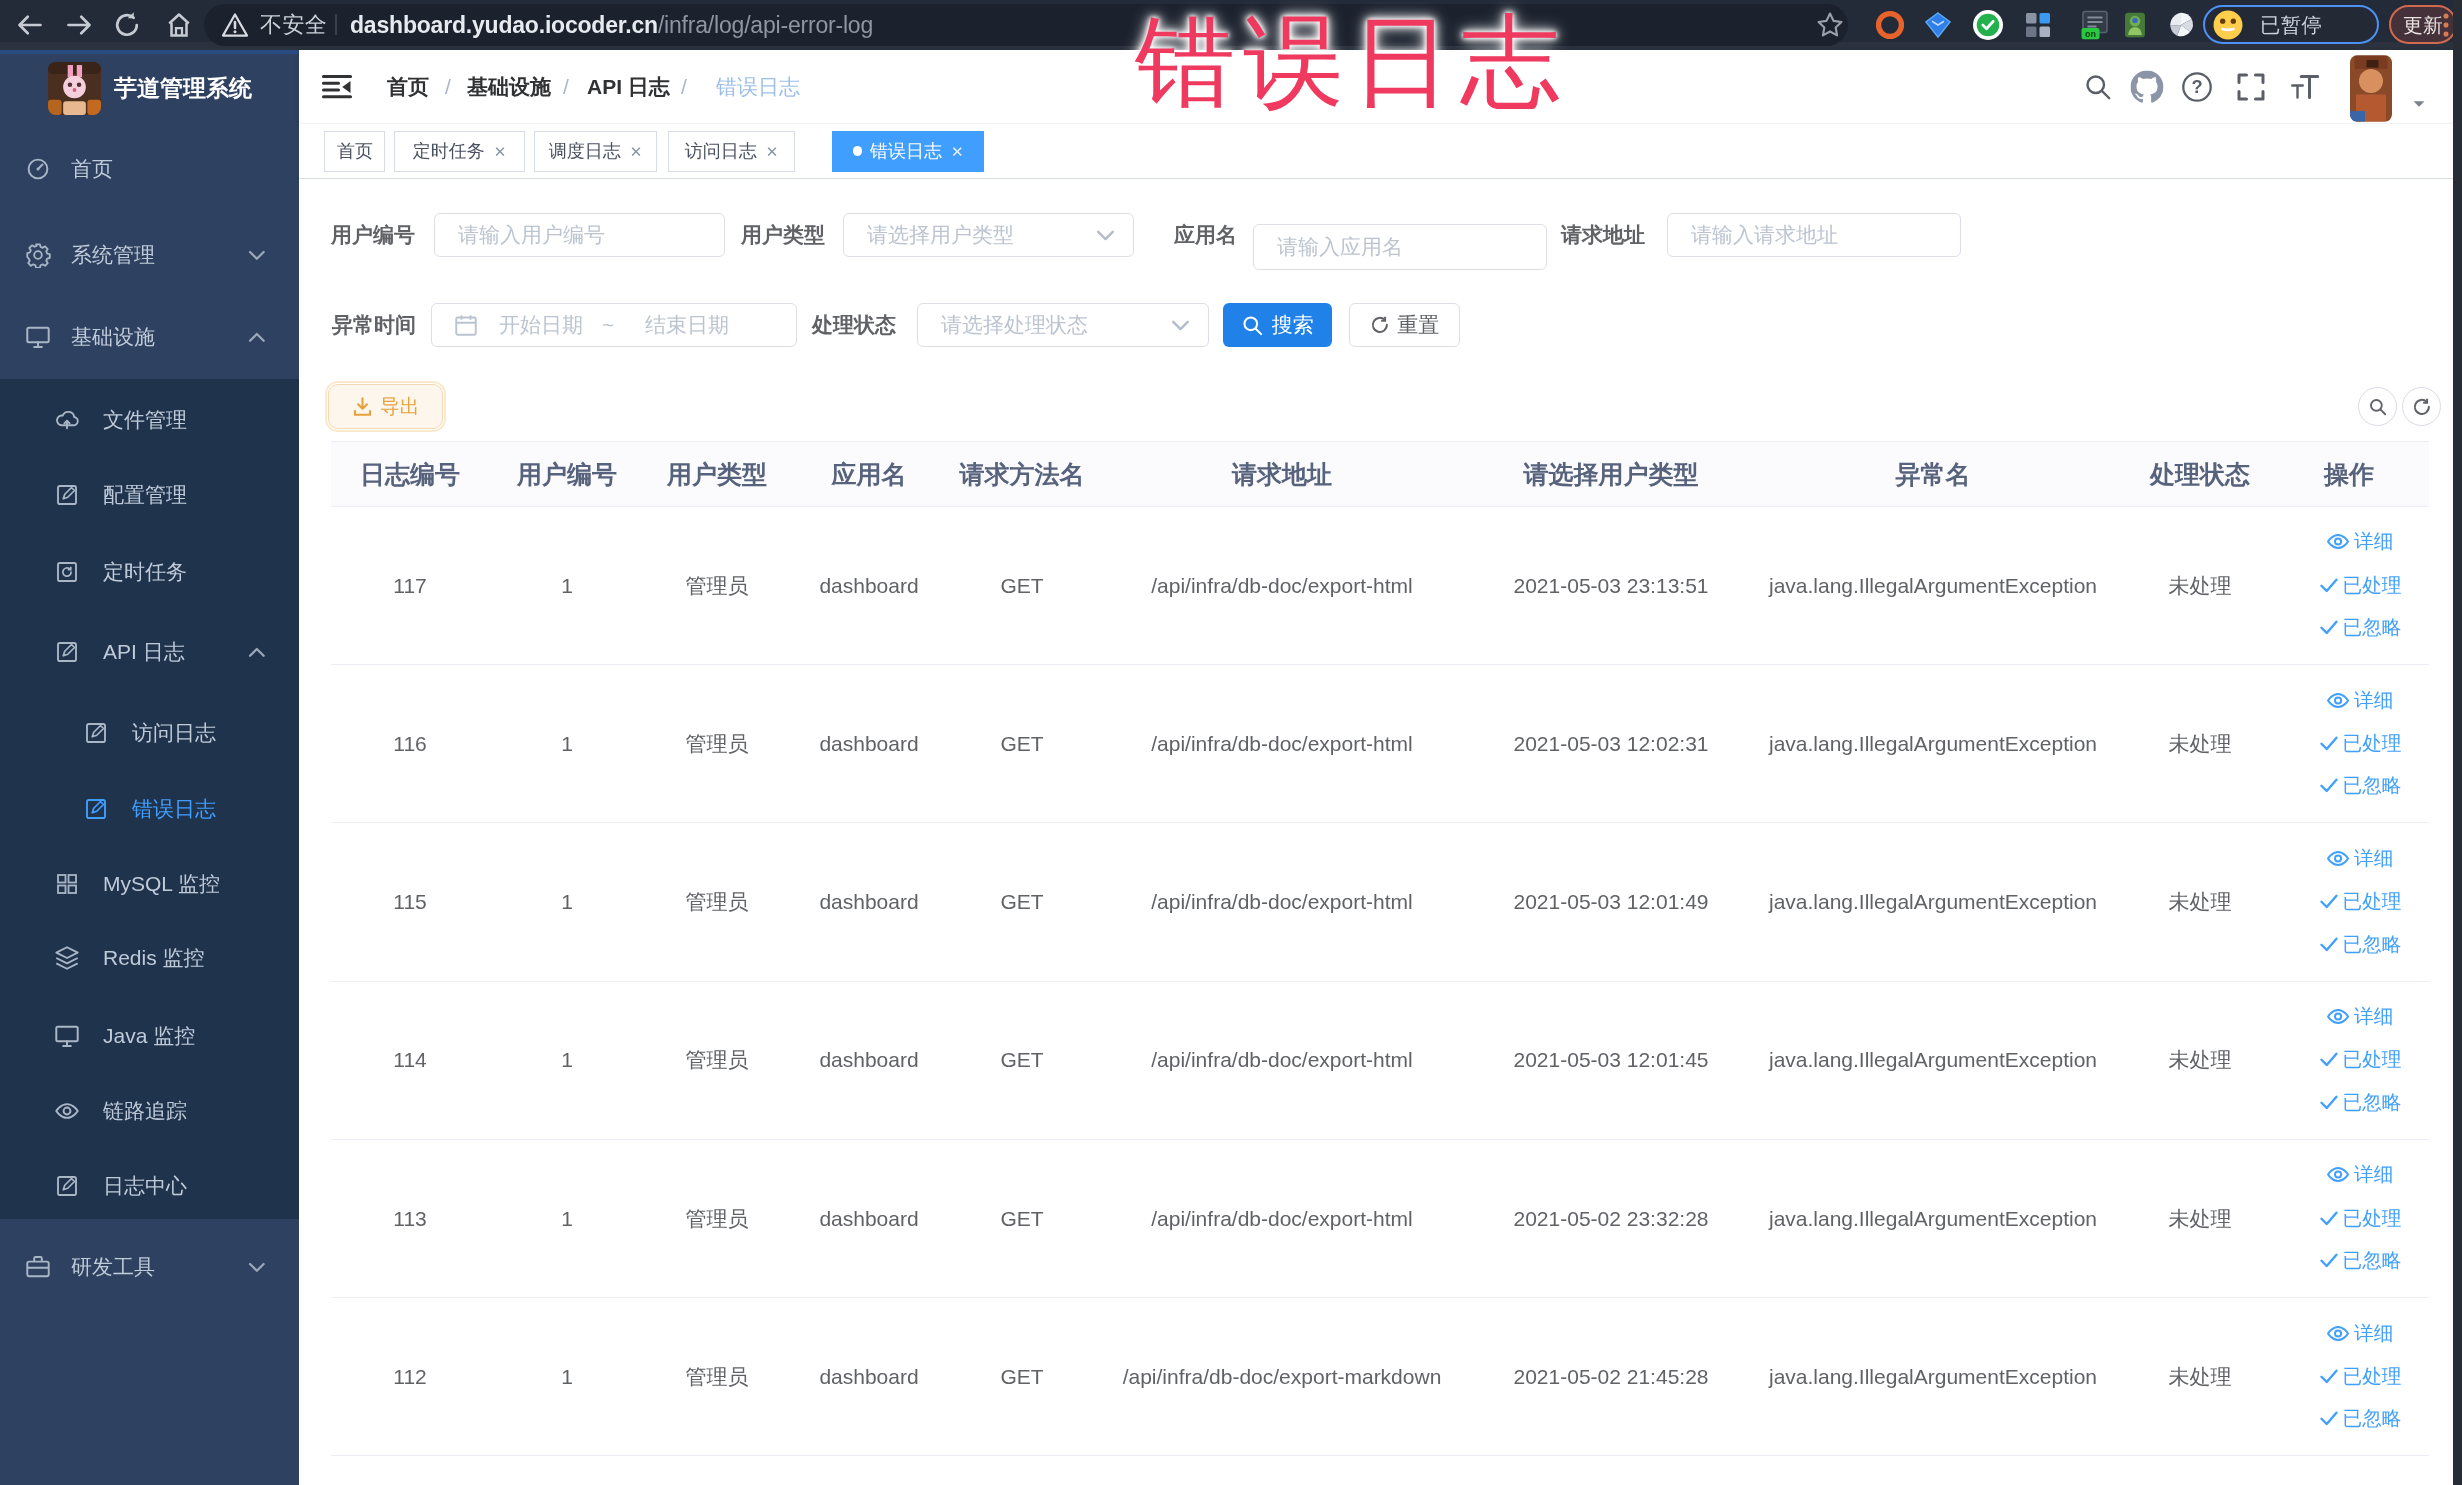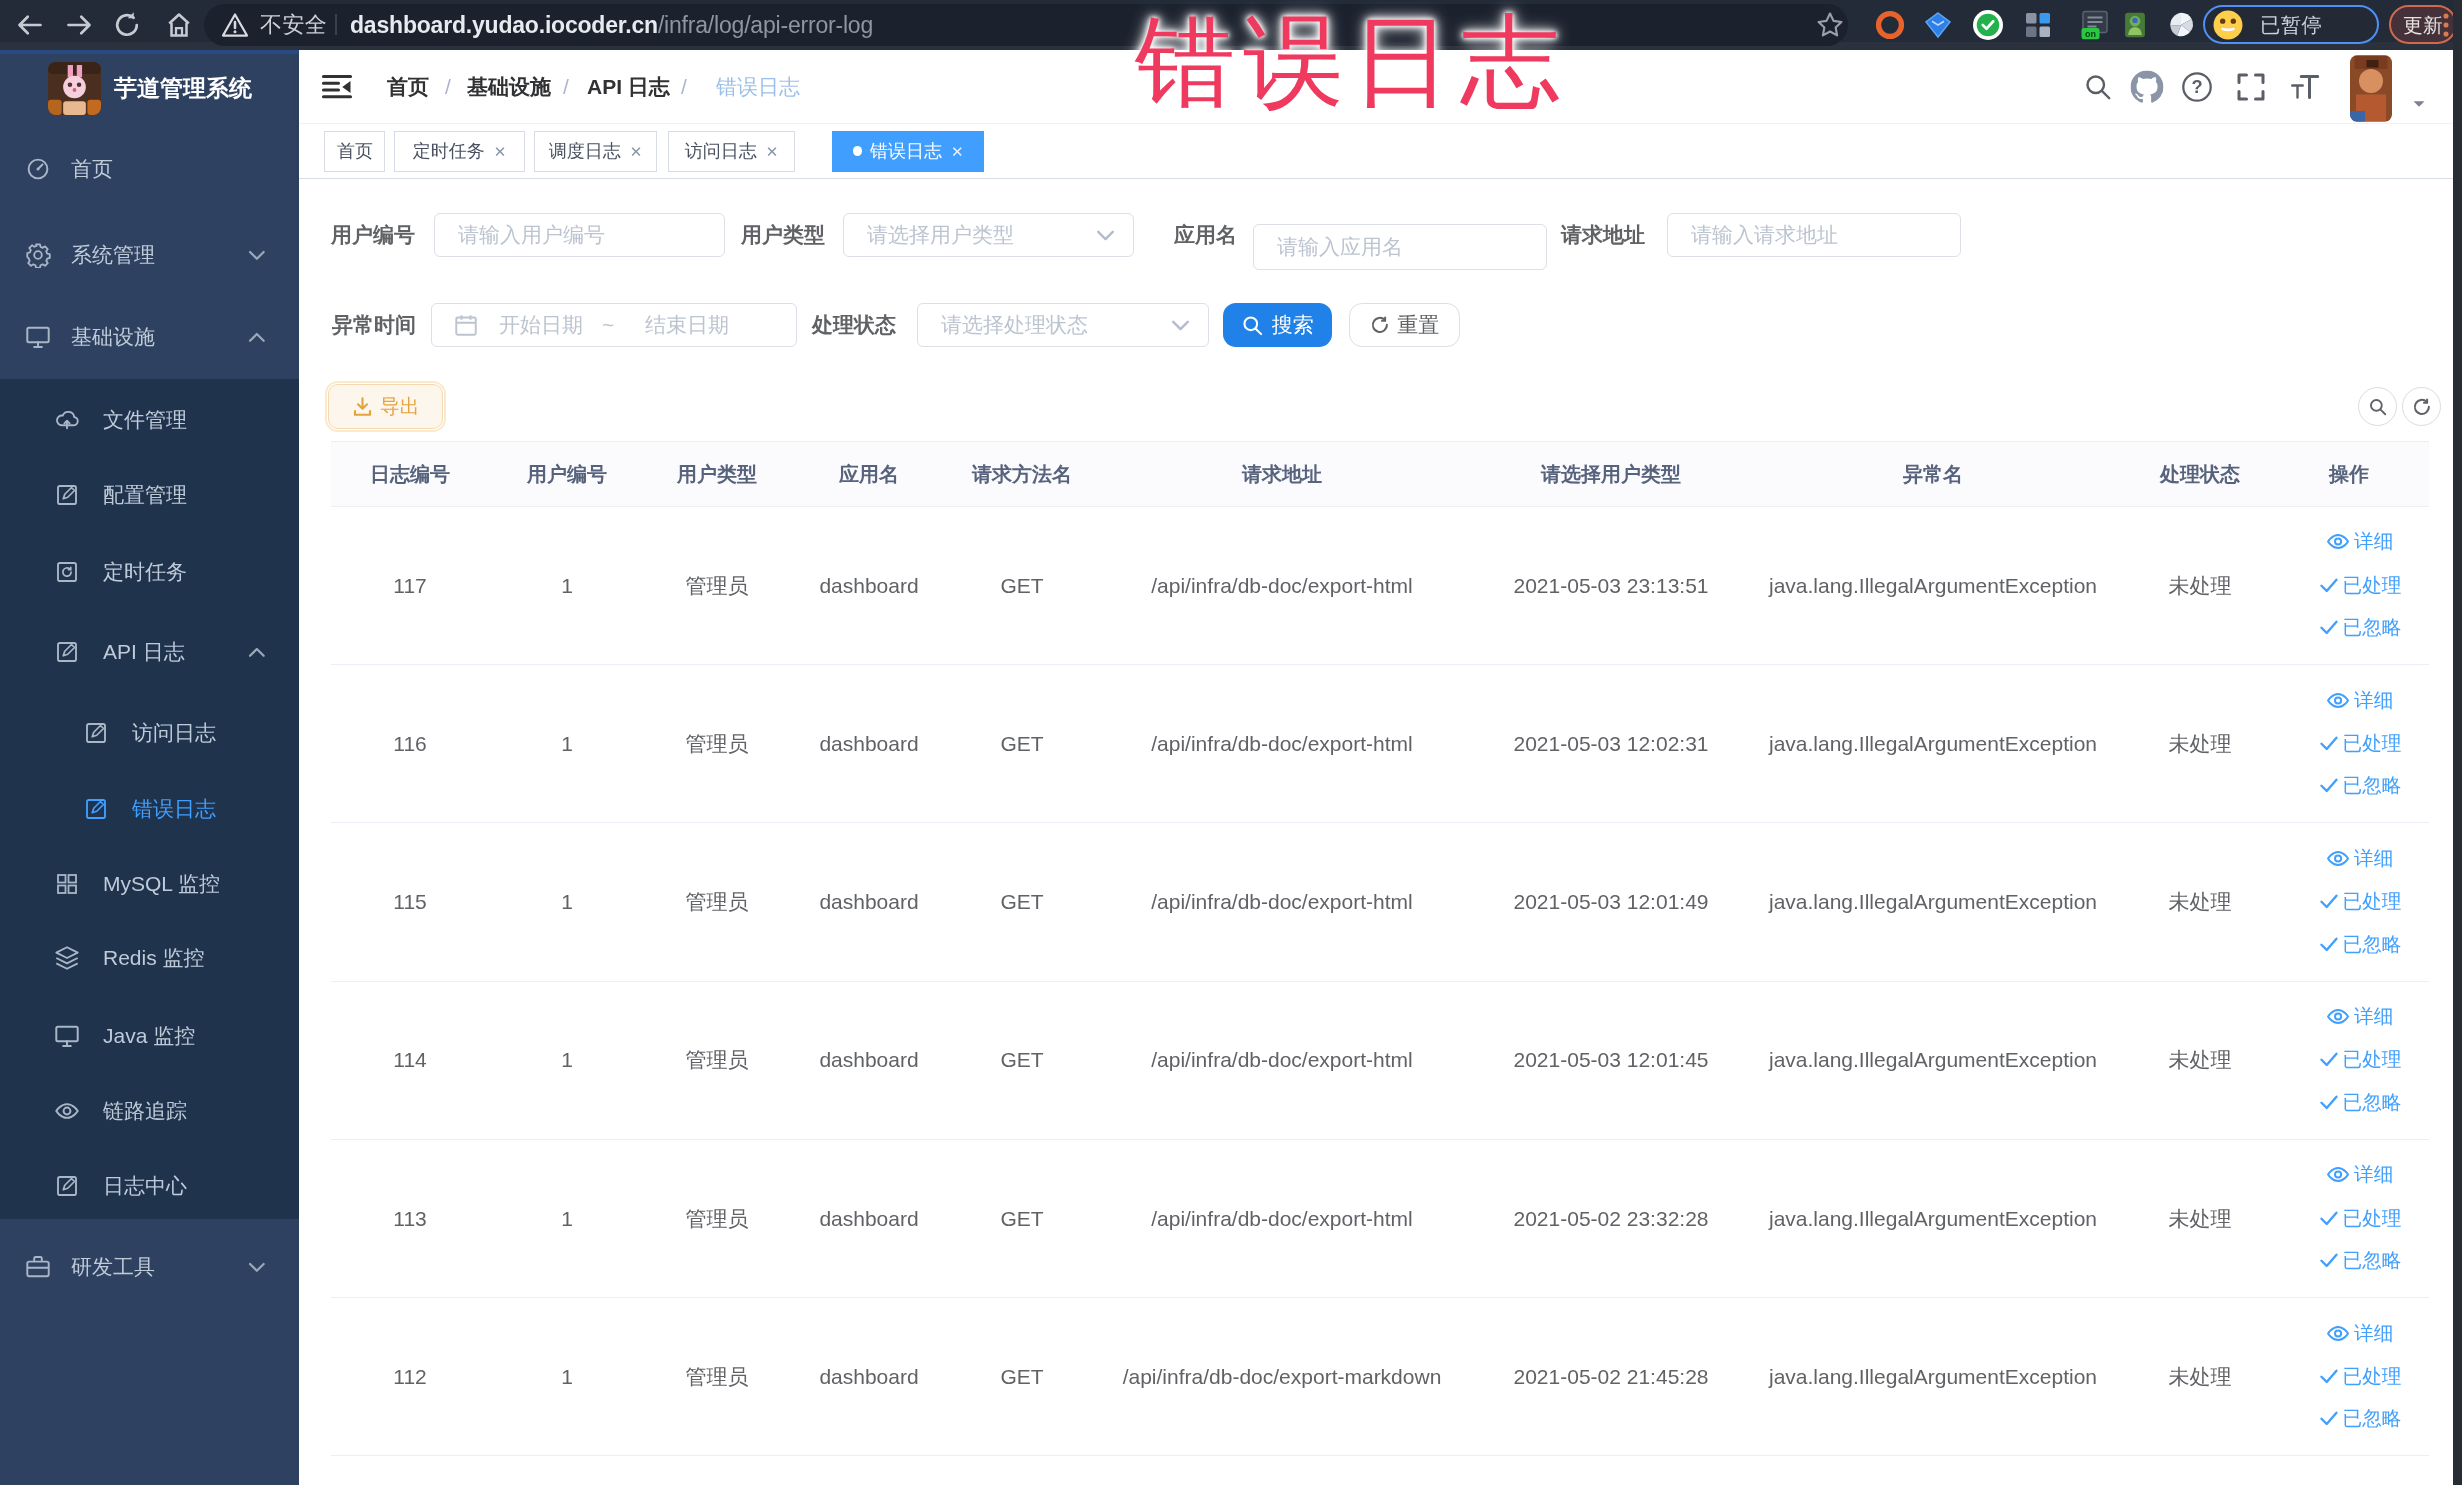--- a/index.html
+++ b/index.html
@@ -21,24 +21,24 @@
 .tag{position:absolute;top:131px;height:41px;line-height:38px;border:1.5px solid #d8dce5;background:#fff;color:#495060;font-size:18px;padding:0 12px;white-space:nowrap;}
 .tag.on{background:#409eff;color:#fff;border-color:#409eff;margin-left:28px;}
 .tagdot{display:inline-block;width:9.8px;height:9.8px;border-radius:50%;background:#fff;margin-right:7.6px;position:relative;top:-1.5px;}
 .tagx{display:inline-block;font-size:15px;margin-left:9px;color:#8a94a6;}
 .tag.on .tagx{color:#e8f1fc;}
 #main{position:absolute;left:299px;top:179px;width:2163px;height:1307px;background:#fff;}
 .flabel{position:absolute;font-size:21px;font-weight:700;color:#606266;white-space:nowrap;transform:translateY(-50%);}
 .finput{position:absolute;height:44px;border:1.5px solid #dcdfe6;border-radius:6px;background:#fff;}
 .ph{position:absolute;top:50%;transform:translateY(-50%);color:#bcc4d0;font-size:21px;white-space:nowrap;}
 .selarrow{position:absolute;right:16.7px;top:50%;transform:translateY(-50%);}
-.btn{position:absolute;height:44px;border-radius:13px;font-size:21px;text-align:center;}
+.btn{position:absolute;height:44px;border-radius:6px;font-size:21px;text-align:center;}
 #exportbtn{position:absolute;left:328px;top:384px;width:115px;height:45px;background:#fdf6ec;border:1.5px solid #f5dab1;border-radius:10px;color:#e6a23c;font-size:19.7px;outline:2.3px solid #fbe9cb;outline-offset:1.5px;}
 .circbtn{position:absolute;top:387px;width:39px;height:39px;border-radius:50%;background:#fff;border:1.5px solid #d9dce3;}
-.th{position:absolute;transform:translate(-50%,-50%);font-size:20px;font-weight:700;color:#57627c;white-space:nowrap;}
+.th{position:absolute;transform:translate(-50%,-50%);font-size:25px;font-weight:700;color:#57627c;white-space:nowrap;}
 .td{position:absolute;transform:translate(-50%,-50%);font-size:21px;color:#606266;white-space:nowrap;}
 .trow{position:absolute;left:331px;width:2098px;height:158px;border-bottom:1.5px solid #ebeef5;}
 .alink{position:absolute;transform:translate(-50%,-50%);font-size:19.7px;color:#42a0fd;white-space:nowrap;}
 #wm{position:absolute;left:1135px;top:-4.5px;width:424px;font-size:100px;font-weight:500;color:#ef395e;letter-spacing:8.3px;white-space:nowrap;
   text-shadow:0 0 4.5px #fff,0 0 7.6px #fff,0 0 12px #fff,0 0 16.7px rgba(255,255,255,.9);z-index:50;}
 #scrollstrip{position:absolute;right:0;top:0;width:9px;height:1486px;background:#272c35;z-index:60;}
 svg{display:block;}
 </style></head><body>
 
 <div id="chrome"></div>

